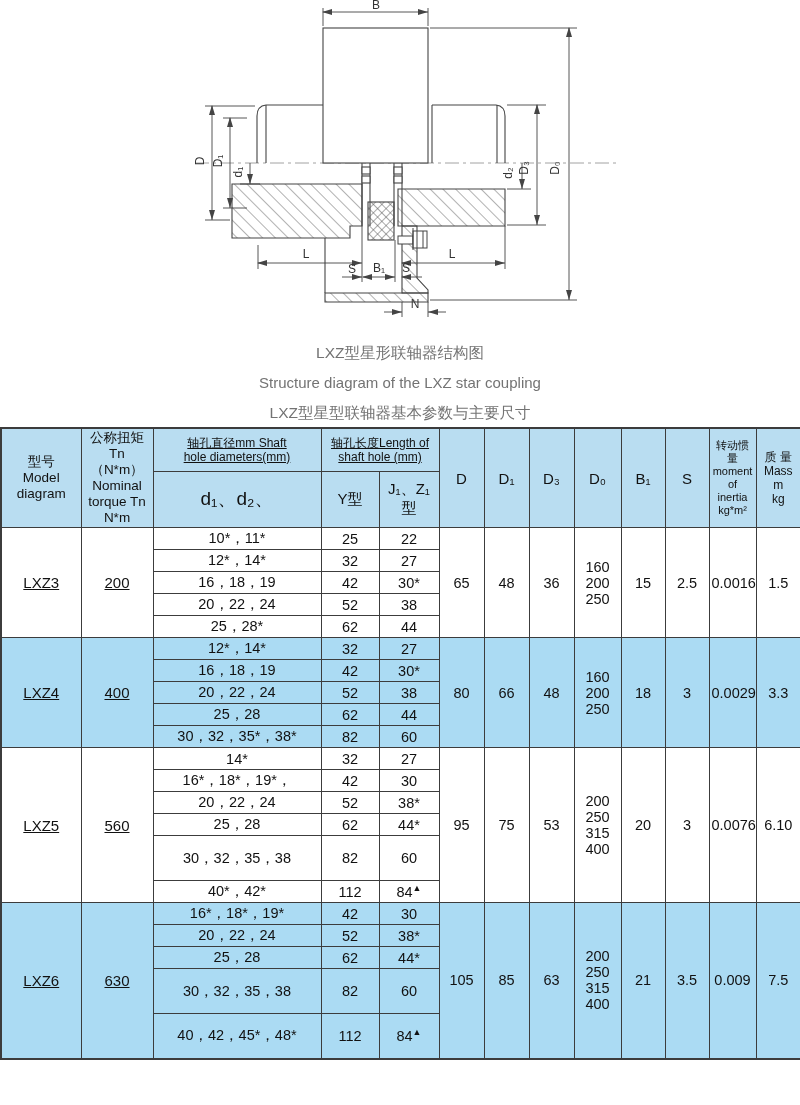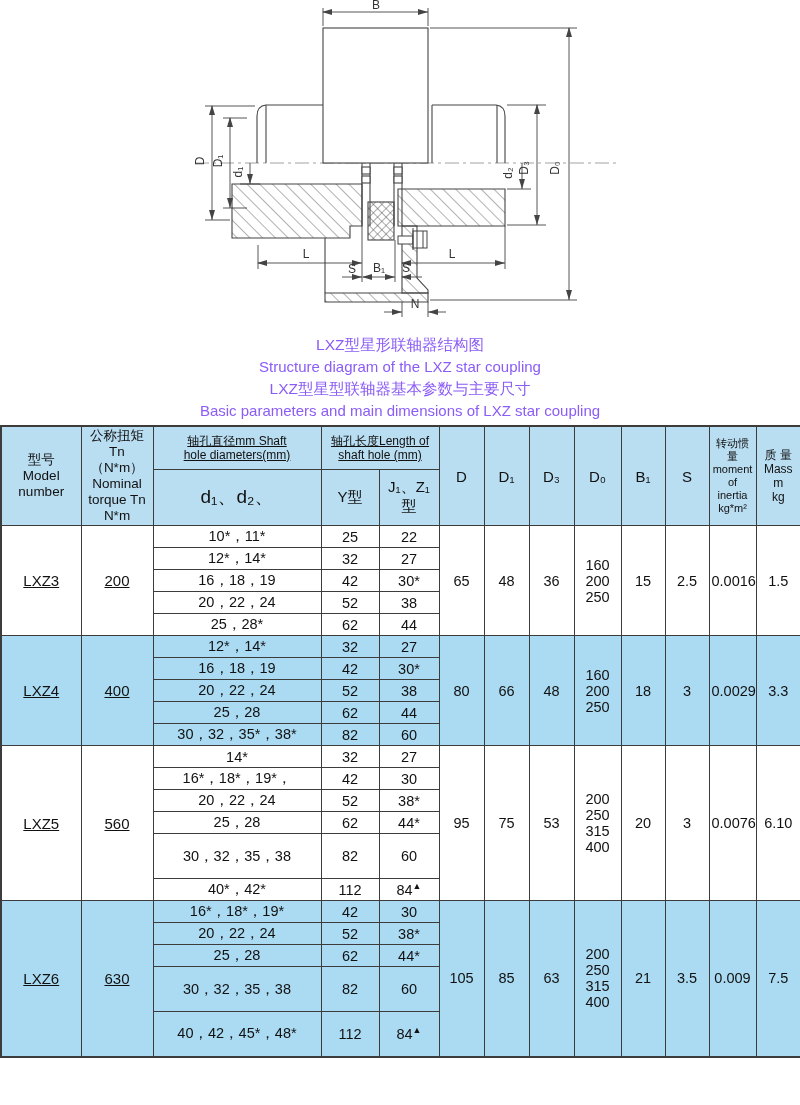--- a/index.html
+++ b/index.html
@@ -13,21 +13,21 @@
 
   
   .diagram-wrap { width: 800px; height: 330px; }
   svg text {
     font-family: "Liberation Sans", "DejaVu Sans", sans-serif;
     font-size: 12px; fill: #333;
   }
 
   
   .captions { text-align: center; padding-top: 4px; }
-  .captions .cap { line-height: 22px; font-size: 15px; color: #8b5cf6; }
+  .captions .cap { line-height: 22px; font-size: 15px; color: #737373; margin-top: 8px; }
   .captions .cap.cn { font-size: 15.5px; }
 
   
   table.params {
     width: 800px; border-collapse: collapse; table-layout: fixed;
     margin-top: 3px;
     font-size: 14.5px;
   }
   table.params th, table.params td {
     border: 1px solid var(--border, #3c3c3c);
@@ -182,21 +182,20 @@
         <text x="406" y="272">S</text>
         <text x="415" y="308">N</text>
       </g>
     </svg>
   </div>
 
   <div class="captions">
     <div class="cap cn">LXZ型星形联轴器结构图</div>
     <div class="cap">Structure diagram of the LXZ star coupling</div>
     <div class="cap cn">LXZ型星型联轴器基本参数与主要尺寸</div>
-    <div class="cap">Basic parameters and main dimensions of LXZ star coupling</div>
   </div>
 
   <table class="params">
     <colgroup>
       <col style="width:80px">
         <col style="width:72px">
         <col style="width:168px">
       <col style="width:58px">
         <col style="width:60px">
         <col style="width:45px">
@@ -205,21 +204,21 @@
         <col style="width:47px">
       <col style="width:44px">
         <col style="width:44px">
         <col style="width:47px">
       <col style="width:45px">
     </colgroup>
     <thead>
       <tr style="height:29px">
         <th rowspan="2" class="pre h-model">型号
 Model
-number</th>
+diagram</th>
         <th rowspan="2" class="pre h-torque">公称扭矩
 Tn（N*m）
 Nominal
 torque Tn
 N*m</th>
         <th class="pre h-dia-top">轴孔直径mm Shaft
 hole diameters(mm)</th>
         <th colspan="2" class="pre h-len-top">轴孔长度Length of
 shaft hole (mm)</th>
         <th rowspan="2" class="h-dim">D</th>

